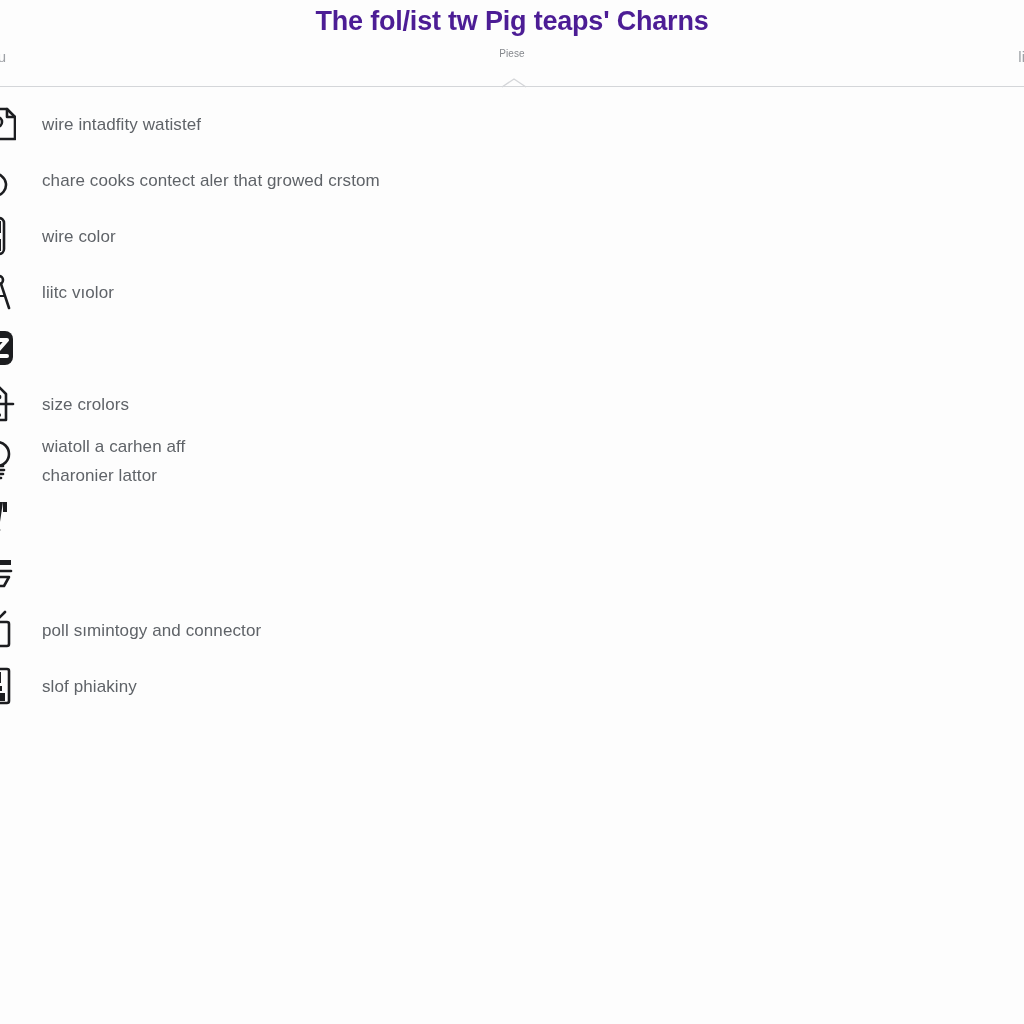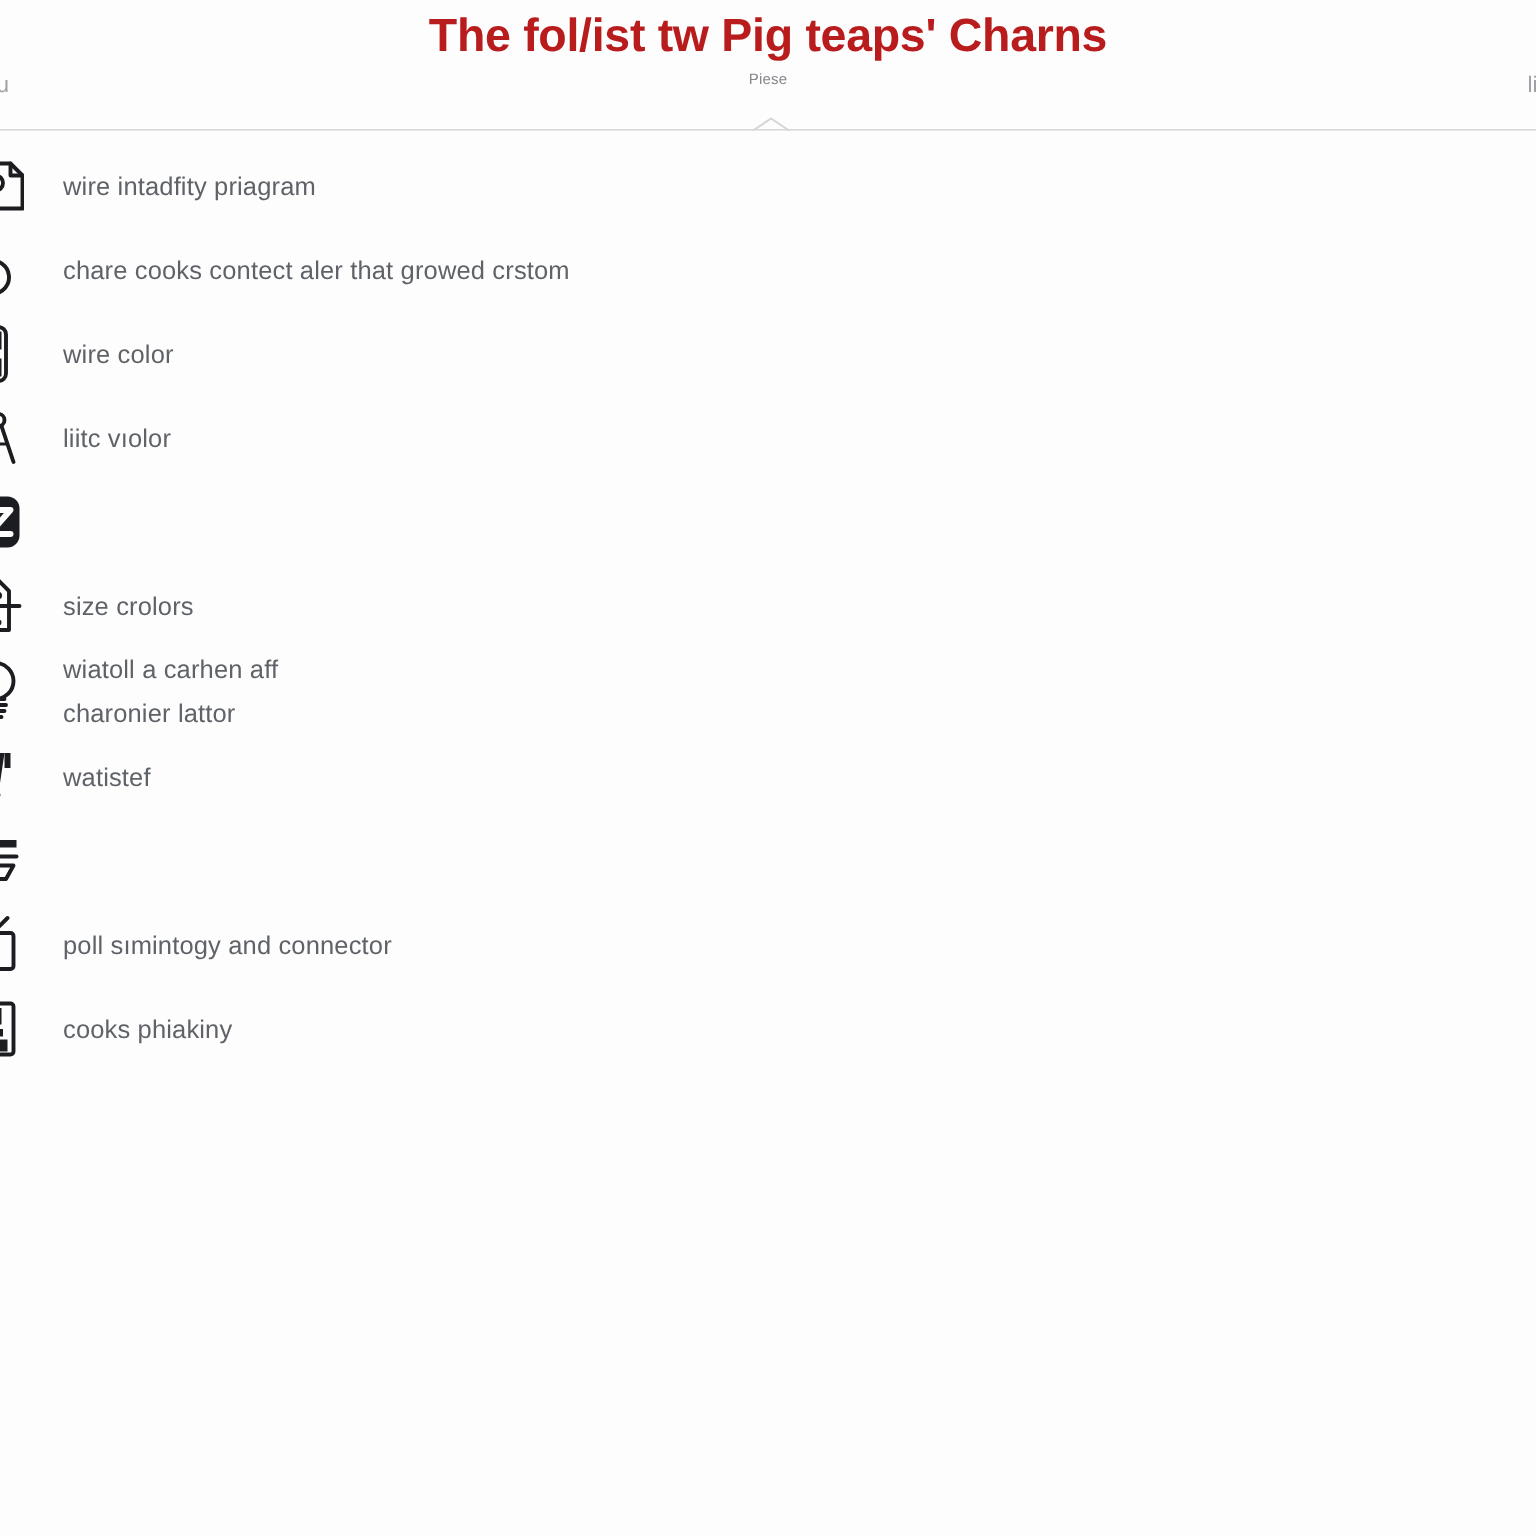--- a/index.html
+++ b/index.html
@@ -32,23 +32,23 @@
     height: 88px;
     background: #fdfdfd;
   }
 
   .header-title {
     position: absolute;
     top: 6px;
     left: 0;
     width: 100%;
     text-align: center;
-    font-size: 31px;
+    font-size: 27px;
     font-weight: bold;
-    color: #b91c1c;
+    color: #4c1d95;
     letter-spacing: -0.2px;
     white-space: nowrap;
   }
 
   .header-subtitle {
     position: absolute;
     top: 48px;
     left: 0;
     width: 100%;
     text-align: center;
@@ -185,21 +185,21 @@
 
     <div class="list-item">
       <span class="item-icon">
         <svg viewBox="0 0 44 44" aria-hidden="true">
           <path class="stroke" d="M8 7 h20 l8 8 v22 h-28 z"></path>
           <path class="stroke" d="M28 7 v8 h8"></path>
           <circle class="stroke" cx="18" cy="20" r="5"></circle>
           <rect class="solid" x="11" y="29" width="5" height="4" rx="1"></rect>
         </svg>
       </span>
-      <span class="item-label">wire intadfity priagram</span>
+      <span class="item-label">wire intadfity watistef</span>
     </div>
 
     <div class="list-item">
       <span class="item-icon">
         <svg viewBox="0 0 44 44" aria-hidden="true">
           <path class="stroke" d="M14 6 v10"></path>
           <path class="stroke" d="M14 16 a11 11 0 1 1 -9 11"></path>
           <path class="thin" d="M18 26 a5 5 0 1 0 -5 5"></path>
         </svg>
       </span>
@@ -268,21 +268,20 @@
 
     <div class="list-item">
       <span class="item-icon">
         <svg viewBox="0 0 44 44" aria-hidden="true">
           <path class="solid" d="M2 6 h22 l-3 20 a6 6 0 0 1 -6 5 h-4 a6 6 0 0 1 -6 -5 z"></path>
           <path class="solid" d="M24 6 h4 v10 h-4 z"></path>
           <path class="stroke" d="M6 34 h14"></path>
           <path class="stroke" d="M7 39 h12"></path>
         </svg>
       </span>
-      <span class="item-label">watistef</span>
     </div>
 
     <div class="list-item">
       <span class="item-icon">
         <svg viewBox="0 0 44 44" aria-hidden="true">
           <path class="solid" d="M2 8 h30 v5 h-30 z"></path>
           <path class="stroke" d="M2 19 h30"></path>
           <path class="stroke" d="M4 25 h26 l-5 9 h-16 z"></path>
         </svg>
       </span>
@@ -302,17 +301,17 @@
       <span class="item-icon">
         <svg viewBox="0 0 44 44" aria-hidden="true">
           <rect class="stroke" x="2" y="5" width="28" height="34" rx="2"></rect>
           <circle class="solid" cx="10" cy="13" r="4"></circle>
           <path class="solid" d="M17 8 h5 v11 h-5 z"></path>
           <path class="solid" d="M5 22 h18 v5 h-18 z"></path>
           <path class="stroke" d="M5 32 h12"></path>
           <path class="solid" d="M20 29 h6 v8 h-6 z"></path>
         </svg>
       </span>
-      <span class="item-label">cooks phiakiny</span>
+      <span class="item-label">slof phiakiny</span>
     </div>
 
   </div>
 </div>
 
 </body></html>

